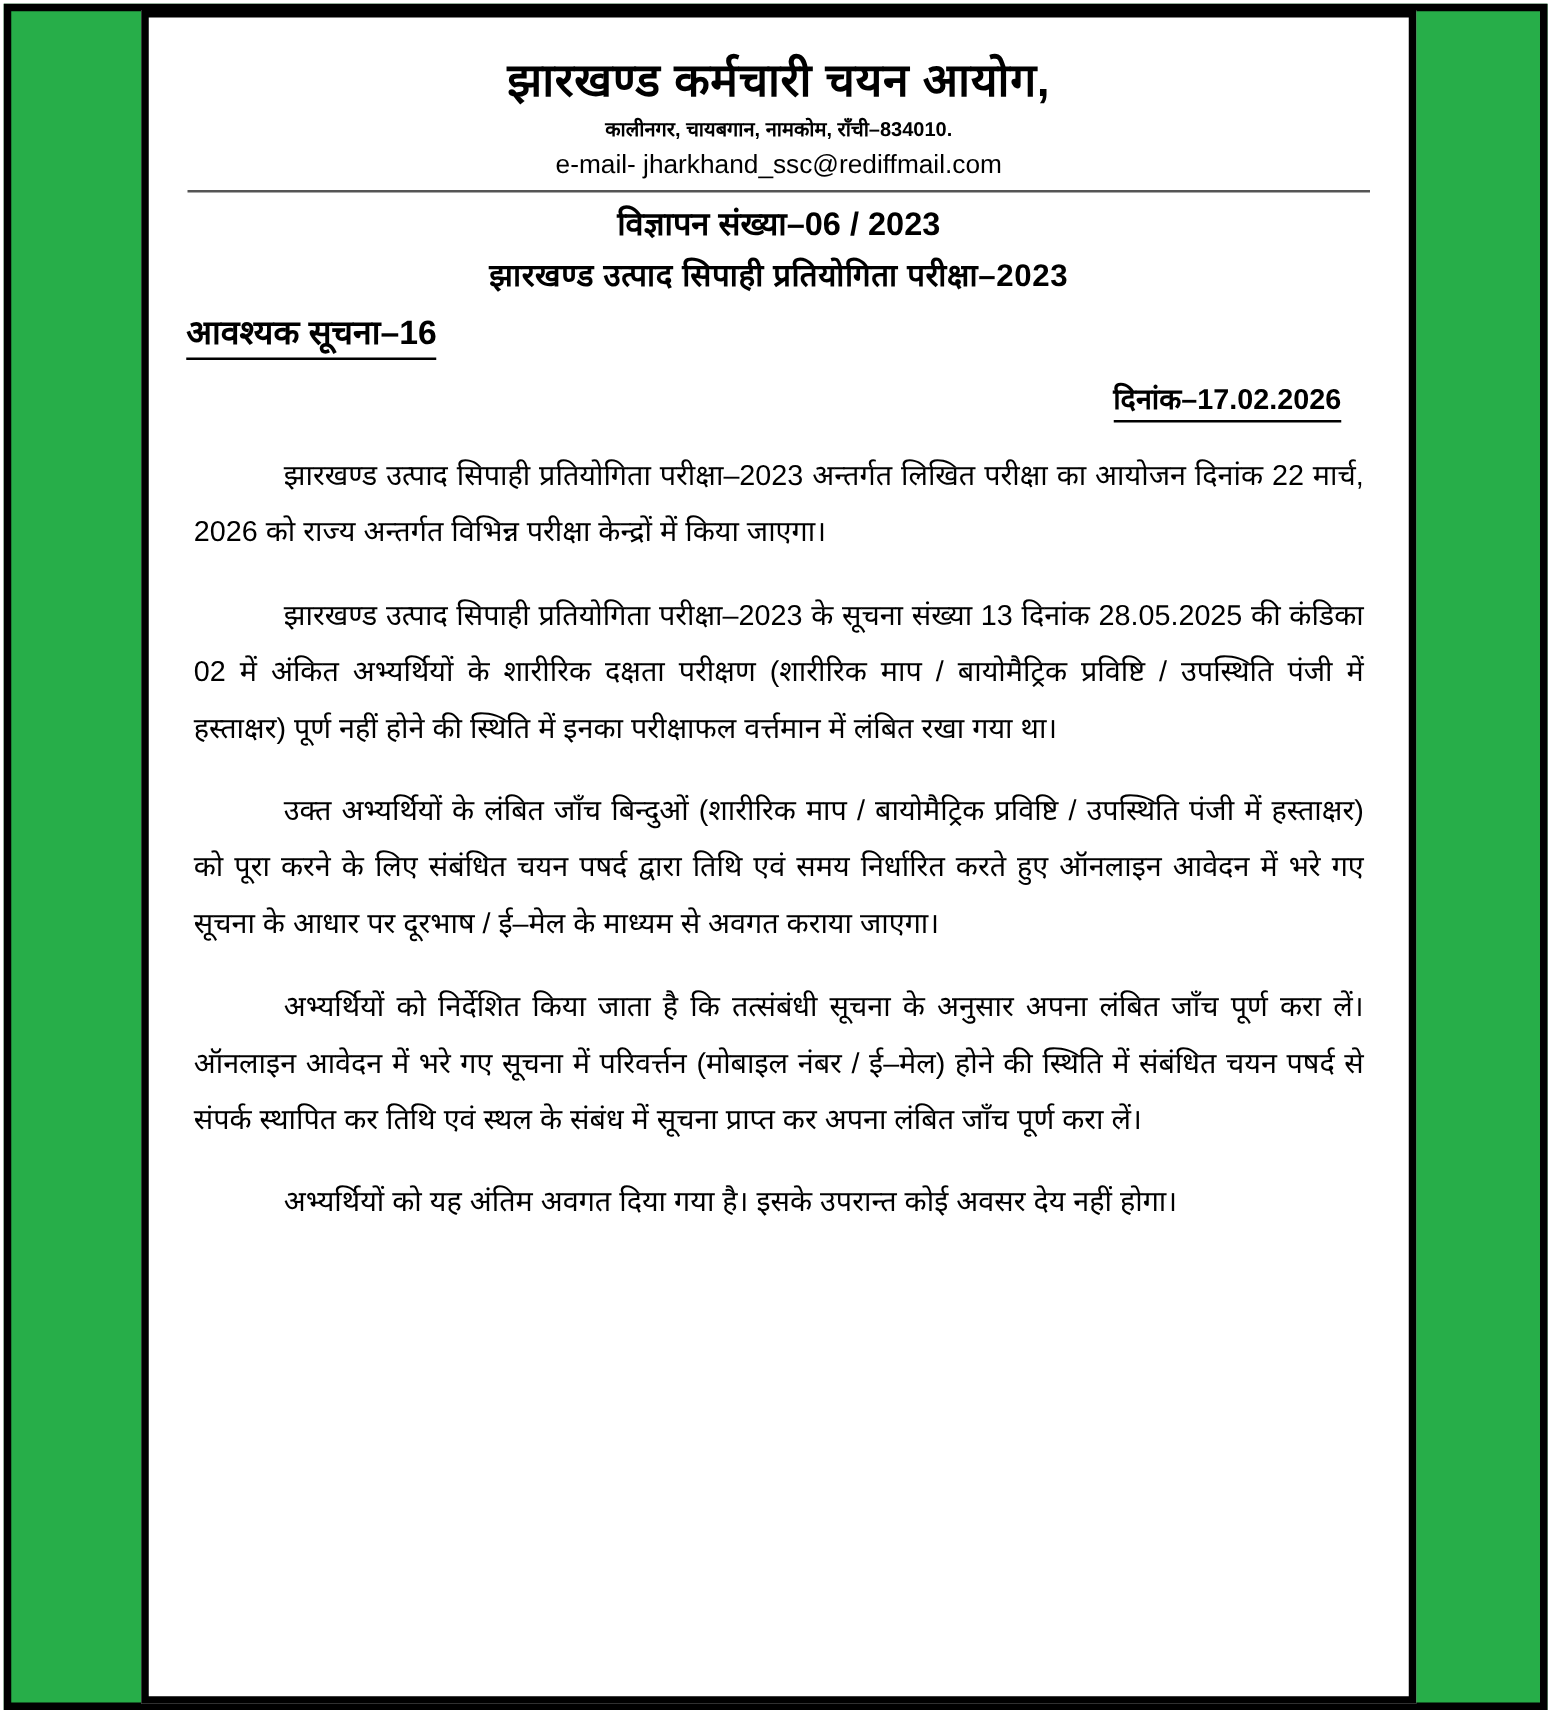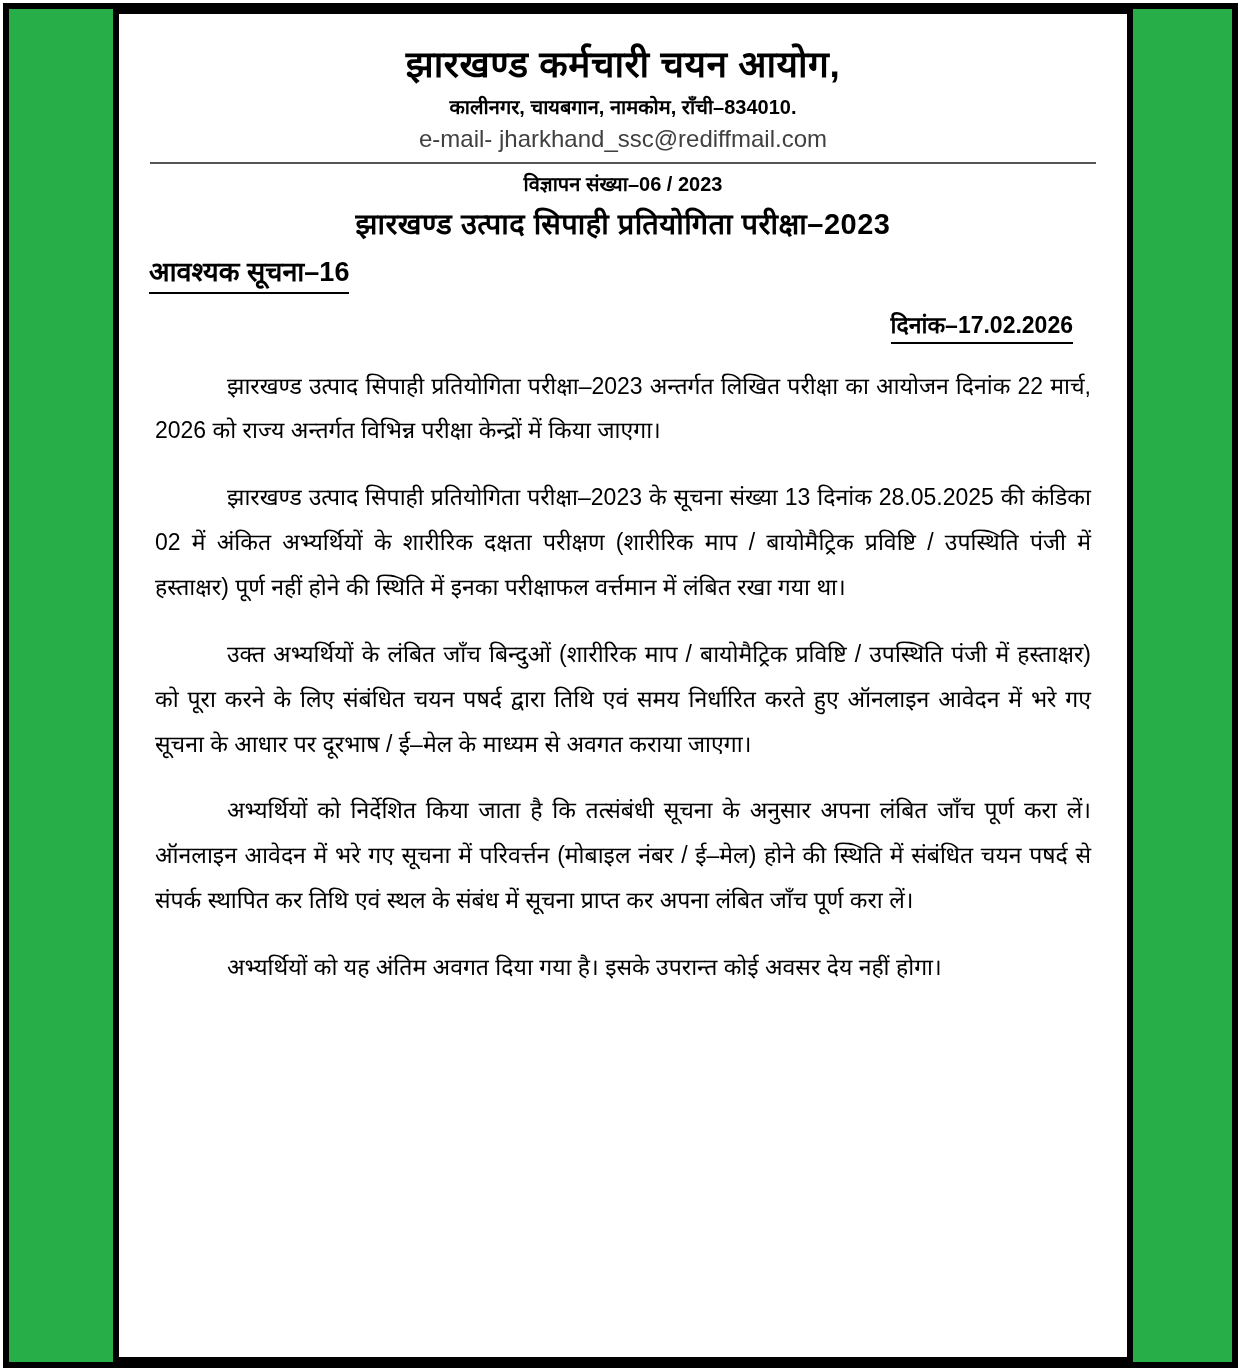--- a/index.html
+++ b/index.html
@@ -62,50 +62,50 @@
     text-align: center;
     font-size: 37px;
     font-weight: bold;
     letter-spacing: 0.5px;
     line-height: 1.25;
     color: #000;
     margin: 10px 0 6px 0;
   }
   .org-address {
     text-align: center;
-    font-size: 20px;
+    font-size: 16px;
     font-weight: bold;
     color: #000;
     line-height: 1.35;
     margin: 0;
   }
   .org-email {
     text-align: center;
-    font-size: 24px;
-    color: #404040;
+    font-size: 21px;
+    color: #000000;
     line-height: 1.35;
     margin: 2px 0 6px 0;
   }
   .rule {
     width: 946px;
     height: 2px;
     background: #555;
     margin: 4px auto 6px auto;
   }
 
   .advt-no {
     text-align: center;
-    font-size: 20px;
+    font-size: 26px;
     font-weight: bold;
     color: #000;
     margin: 4px 0 6px 0;
   }
   .exam-title {
     text-align: center;
-    font-size: 29px;
+    font-size: 25px;
     font-weight: bold;
     color: #000;
     margin: 6px 0 10px 0;
     letter-spacing: 0.5px;
   }
   .notice-no-wrap {
     margin: 8px 0 4px 0;
   }
   .notice-no {
     display: inline-block;

